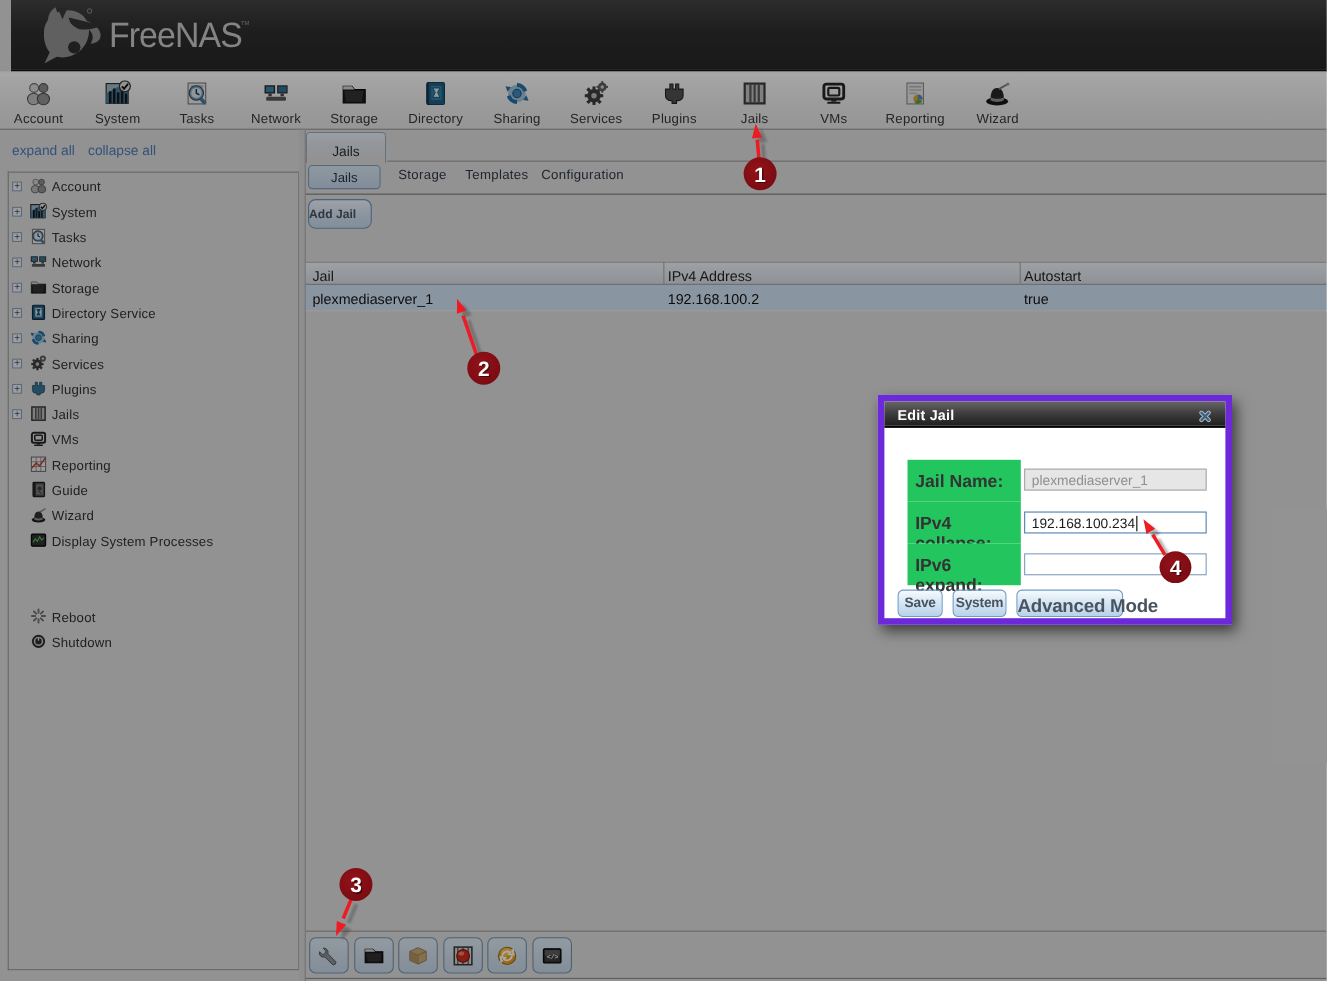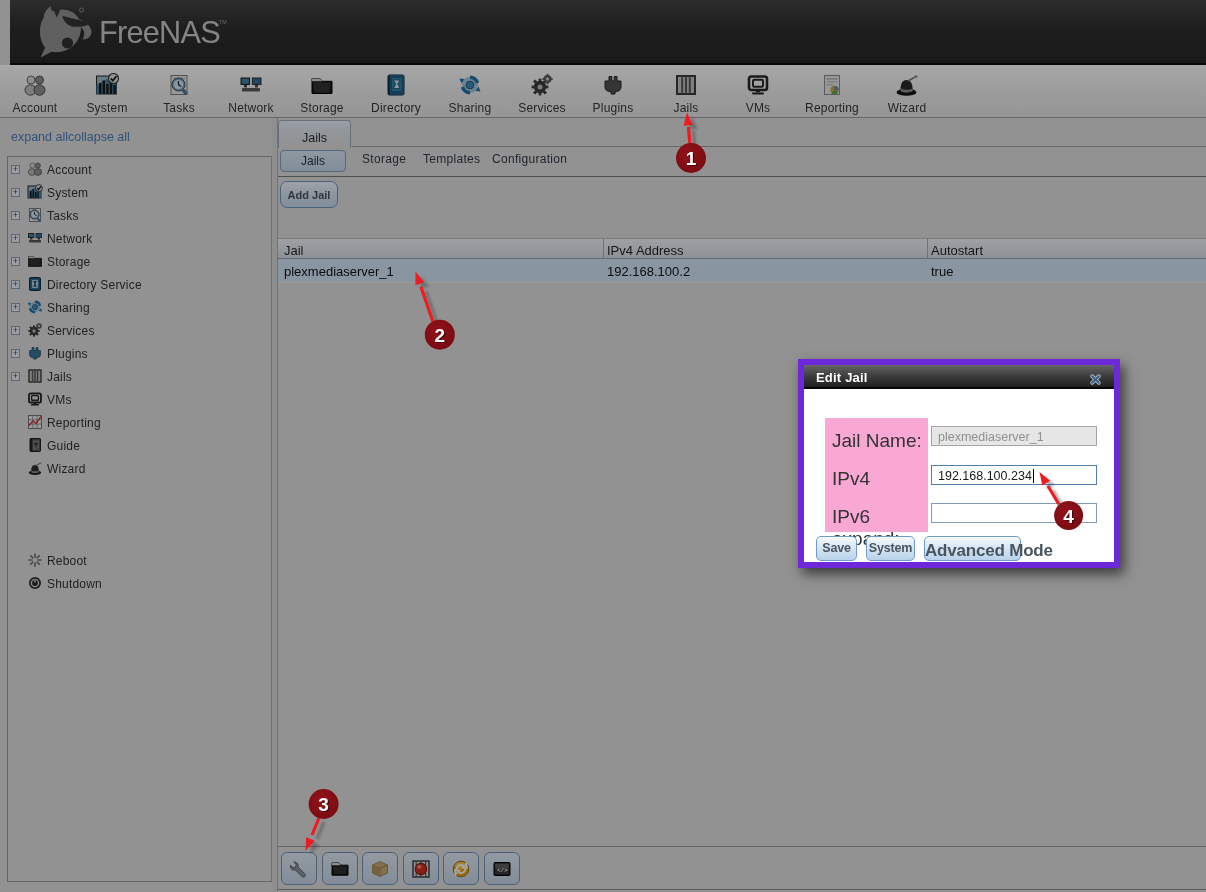--- a/index.html
+++ b/index.html
@@ -3,45 +3,45 @@
 *{margin:0;padding:0;box-sizing:border-box}
 html,body{width:1206px;height:892px;overflow:hidden}
 body{font-family:"Liberation Sans",sans-serif;background:#dcdcdc;position:relative}
 .abs{position:absolute}
 #hdr{left:10px;top:0;width:1206px;height:65px;background:linear-gradient(#404040,#2a2a2a 45%,#232323);border-bottom:2px solid #0a0a0a}
 #tbar{left:0;top:65px;width:1206px;height:53px;background:linear-gradient(#fbfbfb,#e9e9e9 60%,#e2e2e2);border-bottom:1px solid #9a9a9a;border-top:1px solid #fff}
 .titem{position:absolute;top:7px;width:90px;text-align:center}
 .titem .lb{margin-top:4px;font-size:12px;color:#333;letter-spacing:.2px}
 .titem svg{display:block;margin:0 auto}
 #links{left:11px;top:130px;font-size:12.5px;color:#4a79b8}
-#links span{}
+#links span{margin-right:12px}
 #tree{left:7px;top:156px;width:265px;height:726px;border:1px solid #999;border-right-color:#aaa}
 .trow{position:absolute;left:0;width:260px;height:23px}
 .trow .pl{position:absolute;left:3px;top:7px;width:9px;height:9px;background:#e8eef5;border:1px solid #8a9db5;font-size:9px;line-height:7px;text-align:center;color:#444}
 .trow svg{position:absolute;left:19px;top:3px}
 .trow .tx{position:absolute;left:39px;top:5px;font-size:12px;color:#2e2e2e;letter-spacing:.2px}
 #split{left:272px;top:118px;width:6px;height:774px;background:#d6d6d6;border-right:1px solid #aaa}
 #ctab{left:278px;top:120px;width:73px;height:28px;background:linear-gradient(#e8f0f9,#dce2e9 40%,#dcdcdc 85%);border:1px solid #98a8b8;border-bottom:none;border-radius:4px 4px 0 0;text-align:center;font-size:12.5px;color:#1e2832;padding-top:10px}
 .hline{position:absolute;background:#9a9a9a}
 #stab{left:280px;top:150px;width:66px;height:22px;background:linear-gradient(#d8e5f2,#c2d5e8);border:1px solid #7d9cbd;border-radius:4px;text-align:center;font-size:12px;color:#24303c;padding-top:3px}
 .stx{position:absolute;top:152px;font-size:12px;color:#2c3642;letter-spacing:.3px}
-#addjail{left:280px;top:181px;width:58px;height:27px;background:linear-gradient(#eef4fb,#cfe0f1 55%,#c3d6ea);border:1px solid #6e94b8;border-radius:7px;text-align:center;font-size:11px;font-weight:bold;color:#4a4f58;padding-top:7px}
+#addjail{left:280px;top:181px;width:58px;height:27px;background:linear-gradient(#eef4fb,#cfe0f1 55%,#c3d6ea);border:1px solid #6e94b8;border-radius:7px;font-size:11px;font-weight:bold;color:#4a4f58;padding-top:7px}
 #thead{left:278px;top:238px;width:928px;height:21px;background:linear-gradient(#eff2f6,#d5dce4);border-top:1px solid #b4bac2;border-bottom:1px solid #959ba3}
 .thc{position:absolute;top:4px;font-size:13px;color:#1e1e1e}
 #trowd{left:278px;top:259px;width:928px;height:24px;background:#d0e0f4;border-bottom:1px solid #f0e8d8}
 .tdc{position:absolute;top:5px;font-size:13px;color:#0e0e0e}
 .vline{position:absolute;background:#aaa}
 #gridbot{left:278px;top:846px;width:928px;height:1px;background:#999}
 .bbtn{position:absolute;top:852px;width:36px;height:33px;background:linear-gradient(#dde8f3,#c4d5e6);border:1px solid #6e93b5;border-radius:6px;text-align:center;padding-top:6px}
 #pgbot{left:278px;top:889px;width:928px;height:1px;background:#8a8a8a}
 #overlay{left:0;top:0;width:1206px;height:892px;background:rgba(10,10,10,0.35)}
 #dlg{left:798px;top:359px;width:322px;height:209px;background:#fff;border:6px solid #6d28d9;box-shadow:4px 6px 12px rgba(0,0,0,.6)}
 #dlgtitle{position:absolute;left:0;top:0;width:100%;height:24px;background:linear-gradient(#666,#3d3d3d 50%,#1f1f1f);border-bottom:2px solid #050505;color:#fff;font-weight:bold;font-size:13px;padding:5px 0 0 12px;letter-spacing:.2px}
 #dlgx{position:absolute;right:13px;top:6px}
-.frow{position:absolute;left:21px;width:103px;height:38px;background:#f9a8d4;font-size:19px;font-weight:normal;color:#333}
+.frow{position:absolute;left:21px;width:103px;height:38px;background:#22c55e;font-size:16px;font-weight:bold;color:#333}
 .frow span{position:absolute;left:7px;top:12px}
 .din{position:absolute;left:127px;width:166px;height:20px;font-size:12.5px;padding:3px 0 0 6px}
 .dbtn{position:absolute;top:171px;height:25px;letter-spacing:-0.2px;background:linear-gradient(#f6fafd,#d7e7f5 45%,#b9d2ea);border:1px solid #6f9bc6;border-radius:5px;text-align:center;font-size:12.5px;font-weight:bold;color:#4a545e;padding-top:4px;white-space:nowrap}
 </style></head><body>
 <div class="abs" id="hdr">
 <svg class="abs" style="left:24px;top:6px" width="64" height="54" viewBox="0 0 64 54">
 <path fill="#8f8f8f" d="M6,24 C6,13 14,4.5 25,3.5 C30,3 35,4 39,6.5 C43,9 45.5,13 46.5,17 C48,24 46,33 40,39 C34,45 24,48 16,45 C9,42 5.5,33 6,24 Z"></path>
 <path fill="#8f8f8f" d="M10,18 C8.5,10 11,3.5 16.5,0.5 C17.5,5 19.5,9 23,11 C18,13.5 13,15.5 10,18 Z"></path>
 <path fill="#8f8f8f" d="M12,40 L6.5,51.5 L19,45 Z"></path>
 <path fill="#8f8f8f" d="M40,12 C50,13.5 57,19.5 57.5,25.5 C57.8,30 54,33.5 48.5,33.5 C50.5,30 51,26.5 49,23.5 C46.5,19.5 42,15.5 40,12 Z"></path>
@@ -349,20 +349,28 @@
     </div>
     <div class="trow" style="top:299.5px">
       <svg width="16" height="16" viewBox="0 0 16 16">
         <ellipse cx="8" cy="12.6" rx="6.2" ry="2.4" fill="#1a1a1a"></ellipse>
         <path d="M4.2,12.5 C4,8.5 4.6,5 8,5 s4,3.5 3.8,7.5 z" fill="#2b2b2b"></path>
         <path d="M4.25,10.4 c2.4,1.2 5.1,1.2 7.5,0 v1.8 c-2.4,1.2 -5.1,1.2 -7.5,0 z" fill="#8c8c8c"></path>
         <path d="M9,5.6 l4.5,-2.6" stroke="#777" stroke-width="1.2"></path>
         <circle cx="13.6" cy="2.9" r="1" fill="#999"></circle>
       </svg>
       <span class="tx">Wizard</span>
+    </div>
+    <div class="trow" style="top:322.5px">
+      <svg width="16" height="16" viewBox="0 0 16 16">
+        <rect x="1.5" y="2.5" width="13" height="11" rx="1" fill="#1d1d1d" stroke="#000"></rect>
+        <rect x="2.5" y="3.5" width="11" height="9" fill="#2e2e2e"></rect>
+        <path d="M3,10 l2,-3 l2,2 l2,-4 l2,3 l2,-2" stroke="#58b058" stroke-width="1.1" fill="none"></path>
+      </svg>
+      <span class="tx">Display System Processes</span>
     </div>
     <div class="trow" style="top:414.5px">
       <svg width="16" height="16" viewBox="0 0 16 16">
         <circle cx="8" cy="8" r="6" fill="#2a2a2a"></circle>
         <circle cx="8" cy="8" r="3.6" fill="none" stroke="#cfcfcf" stroke-width="1.3"></circle>
         <rect x="7.3" y="3" width="1.4" height="4" fill="#2a2a2a"></rect>
         <rect x="7.4" y="4" width="1.2" height="3.4" fill="#ddd"></rect>
       </svg>
       <span class="tx">Shutdown</span>
     </div>

